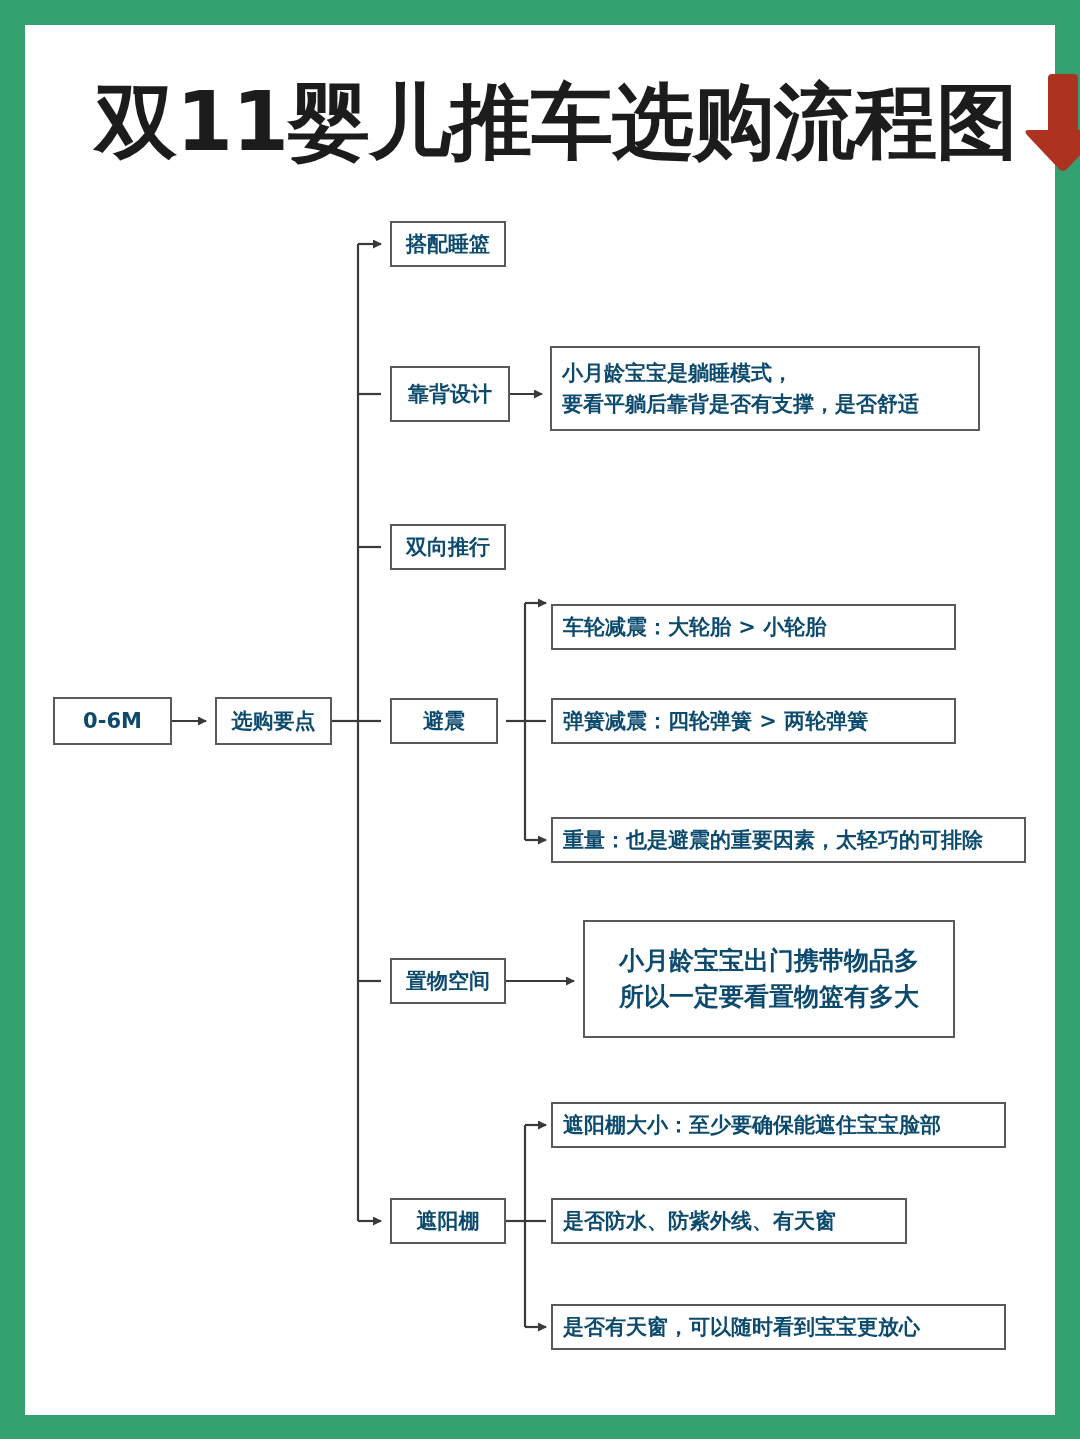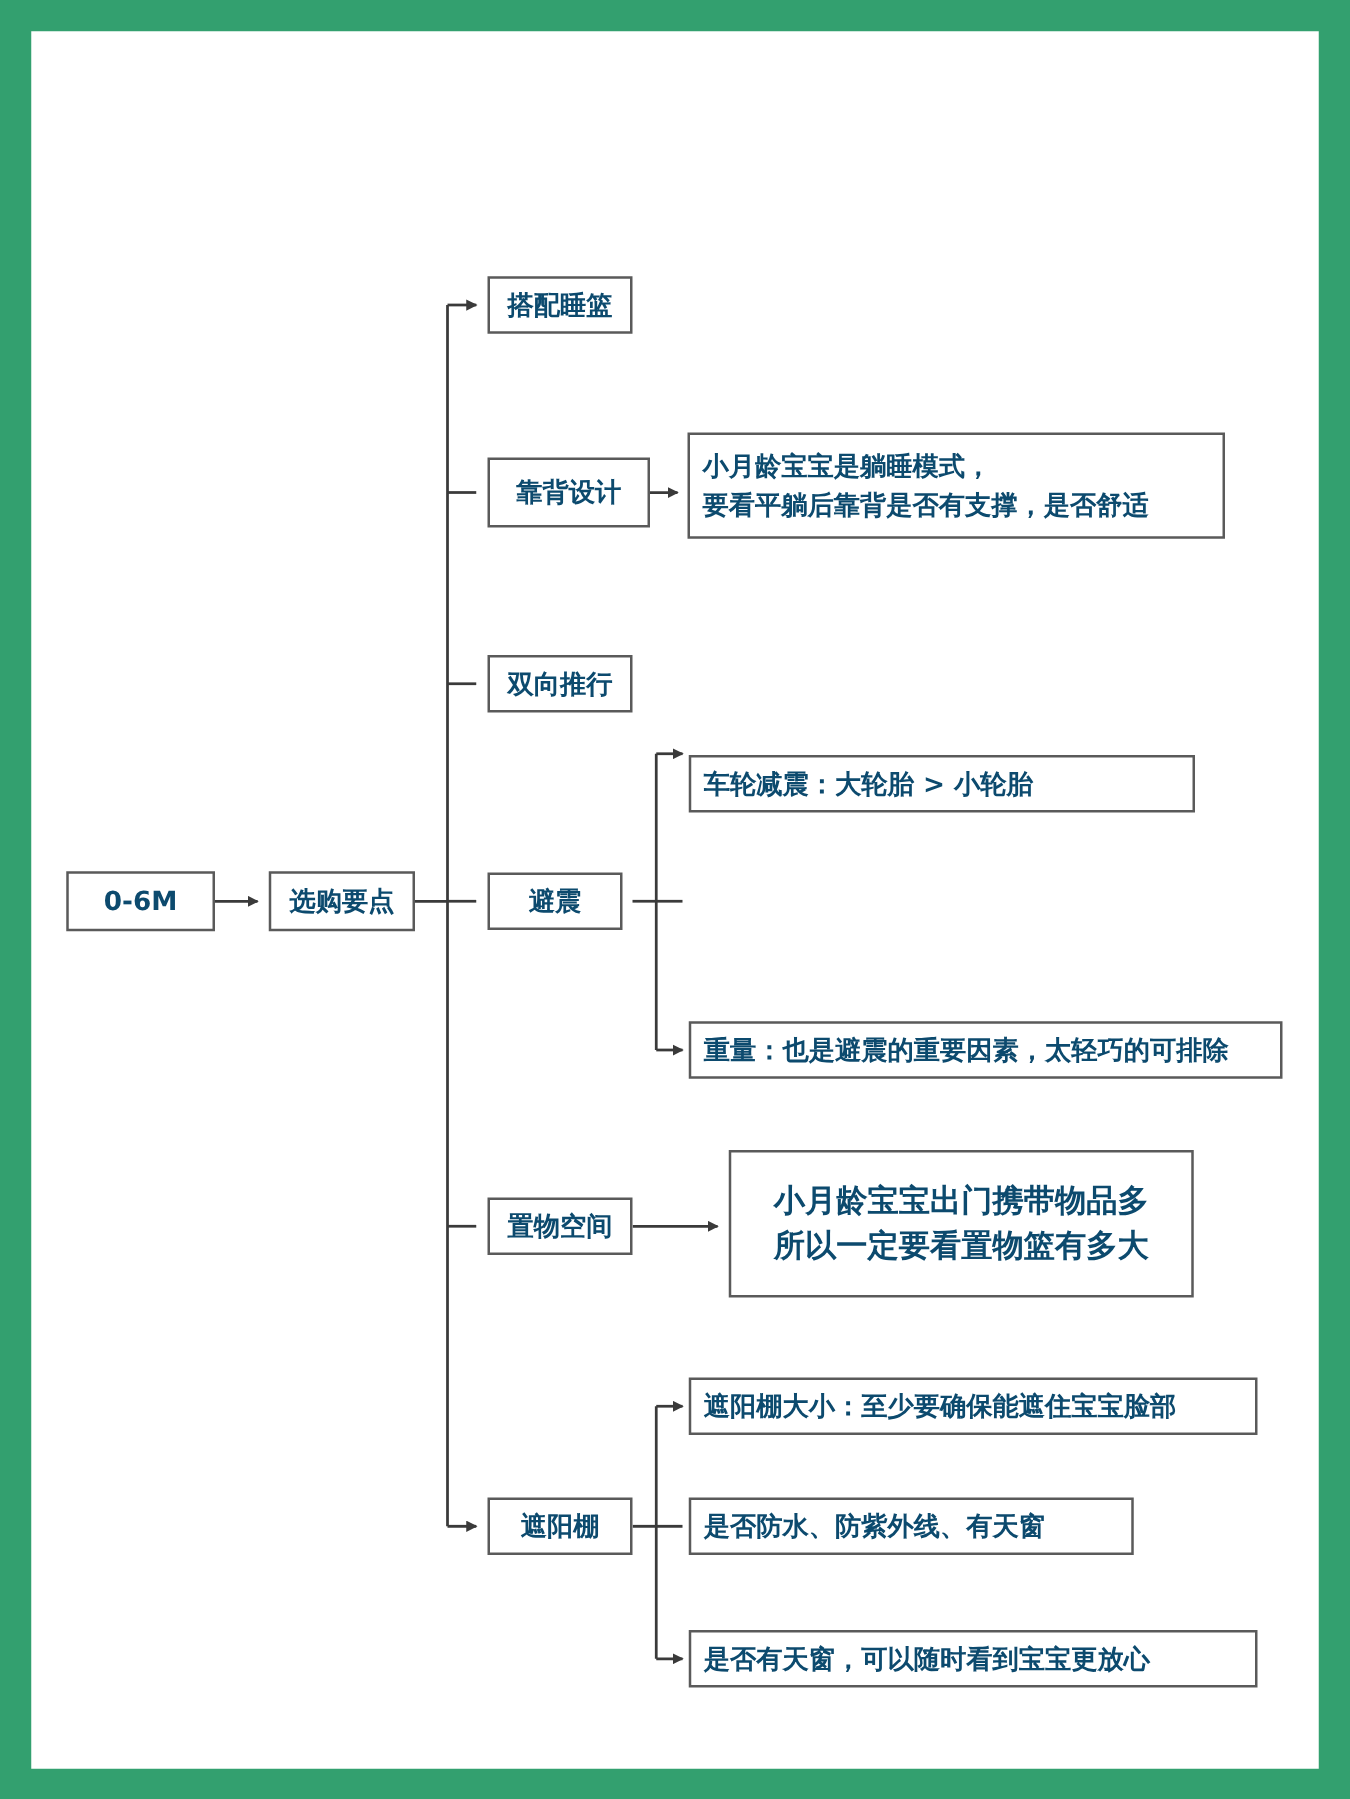--- a/index.html
+++ b/index.html
@@ -79,20 +79,26 @@
     padding-left:10px;
     text-align:left;
     white-space:pre-line;
   }
 </style>
 </head>
 <body>
 
 <div id="card">
 
+  <div id="title-row">
+    <span id="title-text">双11婴儿推车选购流程图</span>
+    <svg id="down-arrow" viewBox="0 0 84 104">
+      <path d="M31 4 L53 4 Q57 4 57 8 L57 60 L76 60 Q82 60 78 65 L46 99 Q42 103 38 99 L6 65 Q2 60 8 60 L27 60 L27 8 Q27 4 31 4 Z" fill="#ad3320"></path>
+    </svg>
+  </div>
 
   <div id="diagram">
 
     <svg id="lines" viewBox="0 0 1030 1390">
       <defs>
         <marker id="arw" markerWidth="9" markerHeight="9" refX="8" refY="4.5" orient="auto" markerUnits="userSpaceOnUse">
           <path d="M0,0 L9,4.5 L0,9 Z" fill="#3a3a3a"></path>
         </marker>
       </defs>
       <g stroke="#3a3a3a" stroke-width="2.2" fill="none">
@@ -138,38 +144,41 @@
     </div>
 
     <div class="node n-small" style="left:190px;top:672px;width:117px;height:48px;">
       <span>选购要点</span>
     </div>
 
     <div class="node n-small" style="left:365px;top:196px;width:116px;height:46px;">
       <span>搭配睡篮</span>
     </div>
 
-    <div class="node n-small" style="left:365px;top:341px;width:130px;height:56px;">
+    <div class="node n-small" style="left:365px;top:341px;width:120px;height:56px;">
       <span>靠背设计</span>
     </div>
     <div class="node n-multi" style="left:525px;top:321px;width:430px;height:85px;">
       <span>小月龄宝宝是躺睡模式，
 要看平躺后靠背是否有支撑，是否舒适</span>
     </div>
 
     <div class="node n-small" style="left:365px;top:499px;width:116px;height:46px;">
       <span>双向推行</span>
     </div>
 
     <div class="node n-small" style="left:365px;top:673px;width:108px;height:46px;">
       <span>避震</span>
     </div>
     <div class="node n-wide" style="left:526px;top:555px;width:405px;height:46px;margin-top:24px;">
       <span>车轮减震：大轮胎 &gt; 小轮胎</span>
     </div>
+    <div class="node n-wide" style="left:526px;top:673px;width:405px;height:46px;">
+      <span>弹簧减震：四轮弹簧 &gt; 两轮弹簧</span>
+    </div>
     <div class="node n-wide" style="left:526px;top:792px;width:475px;height:46px;">
       <span>重量：也是避震的重要因素，太轻巧的可排除</span>
     </div>
 
     <div class="node n-small" style="left:365px;top:933px;width:116px;height:46px;">
       <span>置物空间</span>
     </div>
     <div class="node n-center" style="left:558px;top:895px;width:372px;height:118px;">
       <span>小月龄宝宝出门携带物品多
 所以一定要看置物篮有多大</span>

